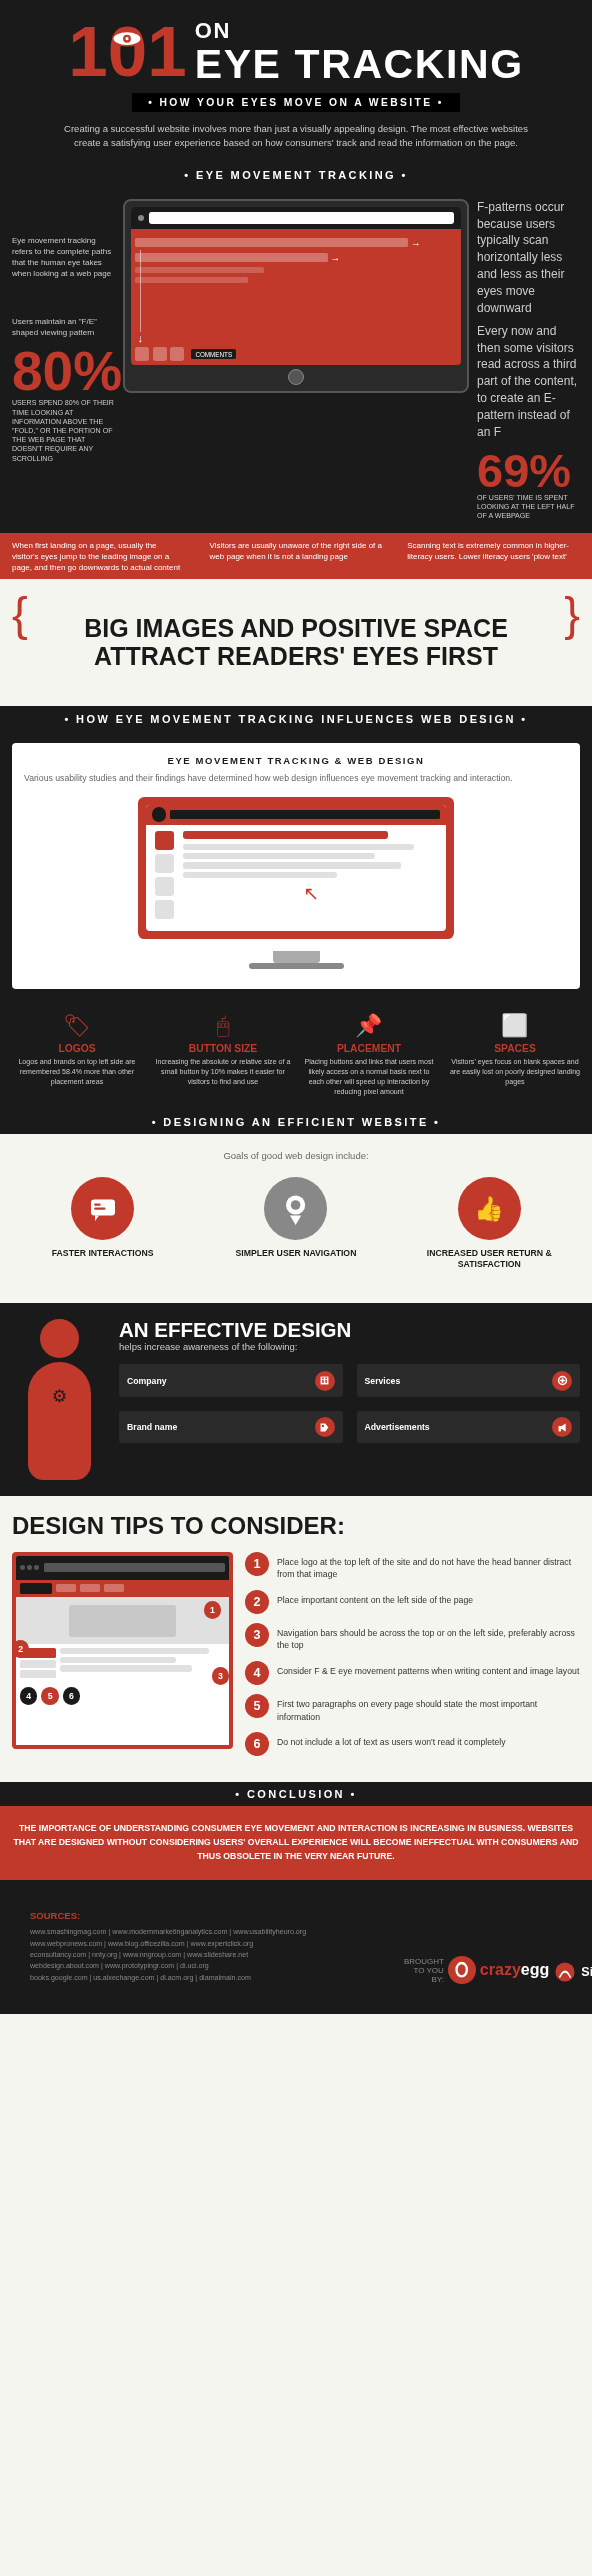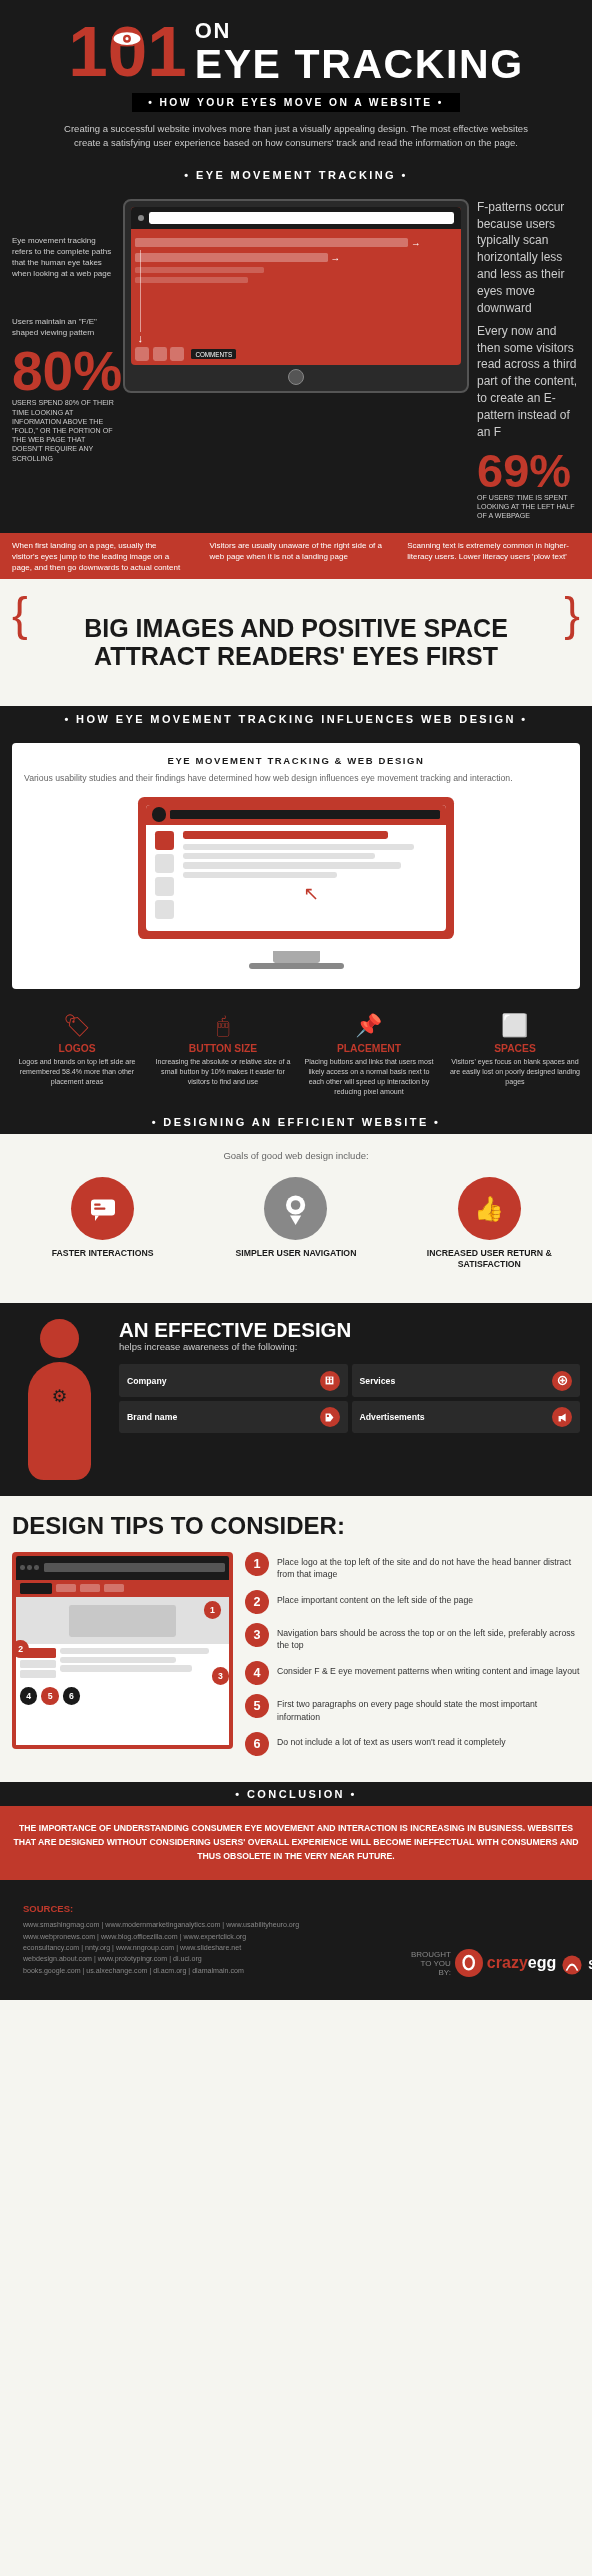--- a/index.html
+++ b/index.html
@@ -388,21 +388,21 @@
       line-height: 1.1;
     }
     .effective-subtitle {
       color: #ccc;
       font-size: 9.5px;
       margin-bottom: 12px;
     }
     .effective-grid {
       display: grid;
       grid-template-columns: 1fr 1fr;
-      gap: 4px;
+      gap: 14px;
     }
     .effective-item {
       background: #2a2a2a;
       padding: 6.3px 8px;
       display: flex;
       align-items: center;
       gap: 6.3px;
       border-radius: 2.4px;
     }
     .effective-item-label {
@@ -525,21 +525,21 @@
       color: white;
       font-size: 8.7px;
       line-height: 1.6;
       text-transform: uppercase;
       font-weight: 600;
     }
 
     
     .sources-section {
       background: #1a1a1a;
-      padding: 23px;
+      padding: 30px;
       display: flex;
       gap: 29px;
     }
     .sources-left {
       flex: 1;
     }
     .sources-title {
       color: #c0392b;
       font-size: 9.5px;
       font-weight: 700;

